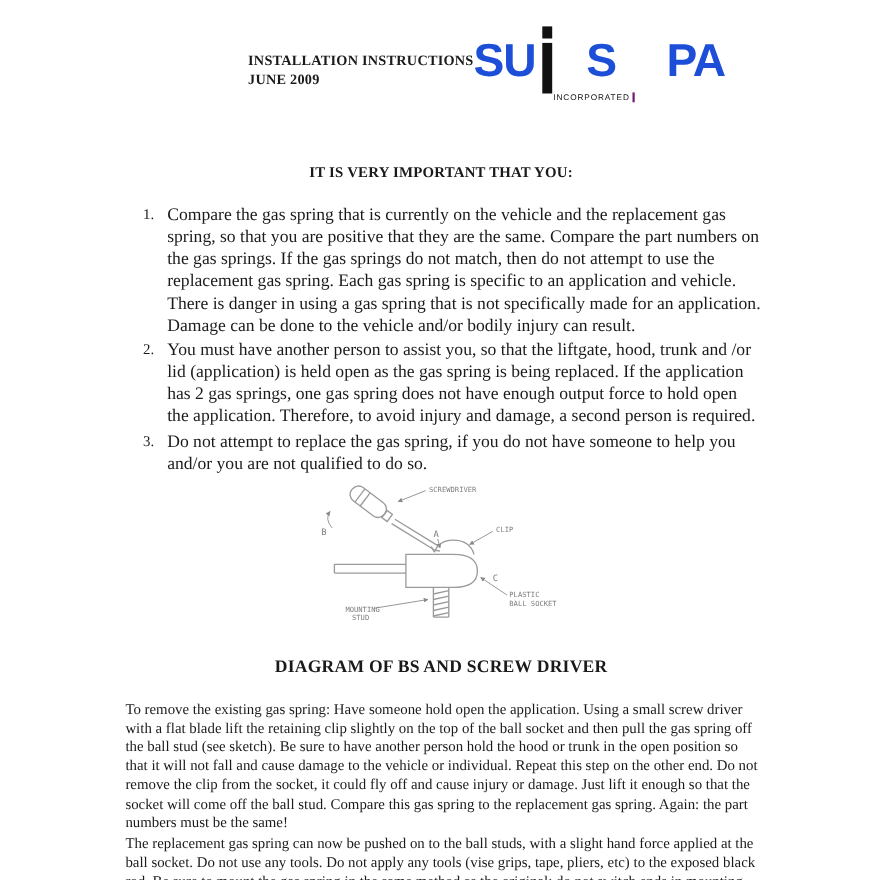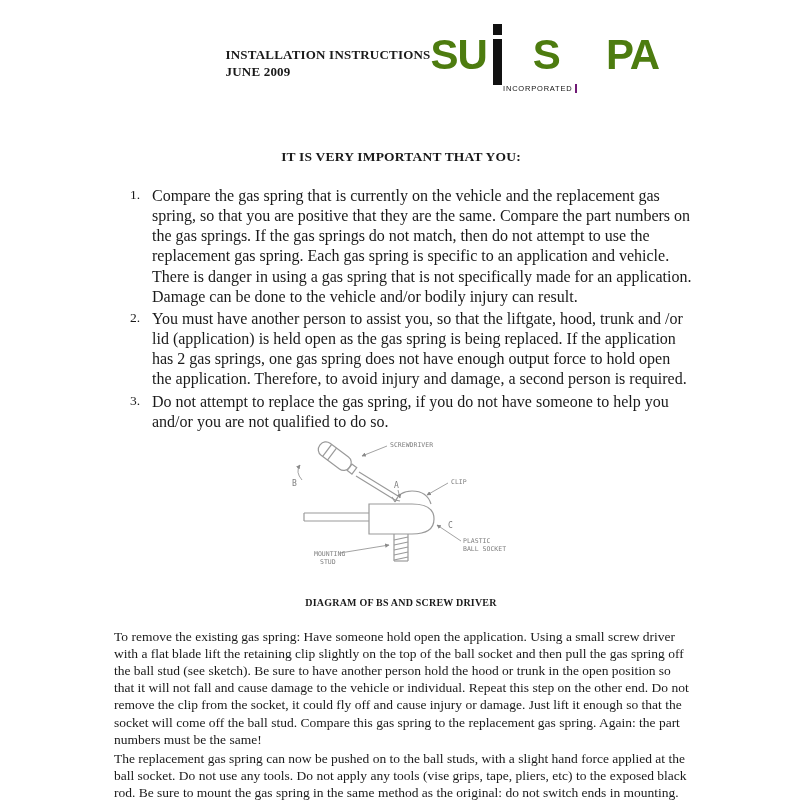--- a/index.html
+++ b/index.html
@@ -13,21 +13,21 @@
 
   
   .header-row { display: flex; justify-content: center; align-items: flex-start; }
   .header-lines { font-weight: bold; font-size: 13px; line-height: 1.32; letter-spacing: 0.2px; padding-top: 8px; }
 
   
   .logo { position: relative; width: 146px; margin-top: -4px; }
   .logo-word {
     font-family: "Liberation Sans", sans-serif;
     font-weight: bold; font-size: 42px; line-height: 1;
-    letter-spacing: -1px; display: flex; position: relative; color: #4d7c0f; gap: 46px;
+    letter-spacing: -1px; display: flex; position: relative; color: #1d4ed8; gap: 46px;
   }
   .logo-bar { position: absolute; left: 62px; top: -10px; width: 9px; }
   .logo-bar .seg1 { height: 11px; background: #111; }
   .logo-bar .gap  { height: 4px; background: transparent; }
   .logo-bar .seg2 { height: 46px; background: #111; }
   .logo-sub {
     font-family: "Liberation Sans", sans-serif;
     font-size: 7.5px; letter-spacing: 0.8px; text-align: right;
     margin-top: 8px; color: #111;
     border-right: 2px solid #701a75; padding-right: 2px;
@@ -37,21 +37,21 @@
   .section-heading { font-weight: bold; font-size: 13.5px; margin-top: 56px; letter-spacing: 0.2px; text-align: center; }
 
   
   .list { margin-top: 21px; }
   .list-item { display: flex; margin-bottom: 2px; }
   .list-num { width: 22px; flex: 0 0 22px; margin-left: 20px; font-size: 13.5px; line-height: 1.26; }
   .list-text { flex: 1; font-size: 16px; line-height: 1.26; }
 
   
   .diagram-wrap { text-align: center; }
-  .diagram-caption { font-weight: bold; font-size: 10px; margin-top: 4px; letter-spacing: 0.2px; }
+  .diagram-caption { font-weight: bold; font-size: 16px; margin-top: 4px; letter-spacing: 0.2px; }
 
   
   .body-copy { margin-top: 20px; }
   .body-copy p { margin: 0 0 2px 4px; font-size: 13.5px; line-height: 1.27; }
 
   .dlabel { font-family: "DejaVu Sans Mono", monospace; fill: #7e7e7e; }
 </style>
 </head>
 <body>
 

